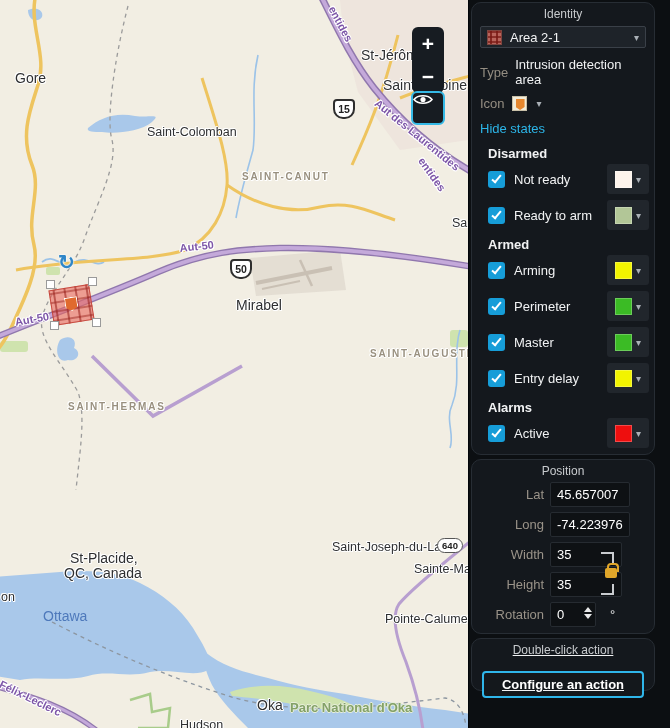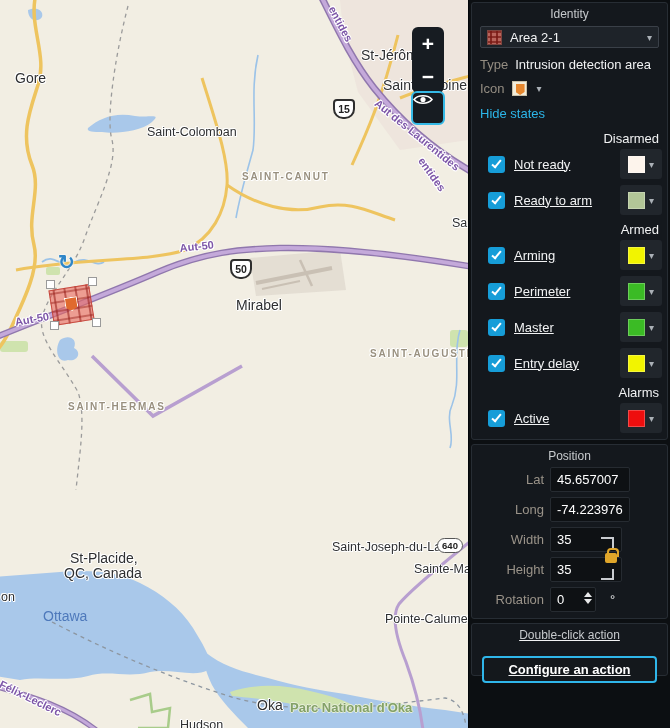--- a/index.html
+++ b/index.html
@@ -45,46 +45,46 @@
               background:#171c22; border-radius:6px; display:flex; flex-direction:column; }
   .zoom-btn { flex:1; color:#fff; font-size:21px; font-weight:bold; display:flex;
               align-items:center; justify-content:center; cursor:pointer; }
   .eye-btn { position:absolute; left:411px; top:91px; width:34px; height:34px; z-index:40;
              background:#171c22; border:2px solid #35b9e6; border-radius:6px;
              display:flex; align-items:center; justify-content:center; }
 
   
   .panel { position:absolute; left:468px; top:0; width:202px; height:728px;
            background:#0c0f12; border-left:1px solid #02050a; color:#f1f2f3; font-size:13px; }
-  .group { margin:2px 2px 0 2px; background:#14181d; border:1px solid #272d34; border-radius:3px; position:relative; }
+  .group { margin:2px 15px 0 2px; background:#14181d; border:1px solid #272d34; border-radius:10px; position:relative; }
   .group-header { text-align:center; color:#c7cacd; font-size:12px; padding:4px 0 1px 0; }
   .dropdown { height:22px; margin:4px 8px 0 8px; background:#1e2329; border:1px solid #3a4048;
               border-radius:2px; display:flex; align-items:center; padding:0 6px; cursor:pointer; }
   .area-mini-icon { width:15px; height:15px; border:1px solid #7e453f; background:#b9655c; margin-right:8px;
               background-image:linear-gradient(90deg, rgba(120,25,20,.8) 2px, transparent 2px),
                                linear-gradient(0deg, rgba(120,25,20,.7) 2px, transparent 2px);
               background-size:6px 5px; background-position:2px 2px; }
   .dd-text { flex:1; }
   .caret { color:#aab0b6; font-size:10px; }
   .caret::after { content:"▾"; }
   .kv { margin:9px 8px 0 8px; display:flex; align-items:center; }
   .kv .k { color:#948d82; margin-right:7px; }
   .mini-shield-icon { width:15px; height:15px; background:#f2ecd9; border:1px solid #c3b econ; border:1px solid #c9c0a8;
               position:relative; margin-right:10px; }
   .mini-shield-icon span { position:absolute; left:3px; top:2px; width:9px; height:11px; background:#e6872e;
               clip-path:polygon(0 0,100% 0,100% 72%,50% 100%,0 72%); }
   .link { display:block; margin:10px 8px 0 8px; color:#2cb5e8; cursor:pointer; }
-  .sec-title { font-weight:normal; margin:8px 8px 0 16px; padding-top:2px;text-align:right; }
+  .sec-title { font-weight:bold; margin:8px 8px 0 16px; padding-top:2px; }
   .sec-title.tight { margin-top:2px; }
   .state-row { display:flex; align-items:center; height:36px; padding:0 5px 0 16px; }
   .checkbox { width:17px; height:17px; background:#169dd8; border-radius:3px; display:flex;
               align-items:center; justify-content:center; cursor:pointer; }
   .tick { width:5px; height:10px; border-right:2.5px solid #fff; border-bottom:2.5px solid #fff;
           transform:rotate(40deg); margin-top:-2px; }
-  .state-label { margin-left:9px;text-decoration:underline; }
+  .state-label { margin-left:9px; }
   .swatch-btn { margin-left:auto; width:42px; height:30px; background:#21262c; border-radius:3px;
                 display:flex; align-items:center; justify-content:center; gap:4px; cursor:pointer; }
   .swatch { width:17px; height:17px; border:1px solid rgba(255,255,255,.25); }
 
   
   .pos-row { display:flex; align-items:center; height:30px; }
   .pos-row .k { width:72px; text-align:right; color:#9a9389; margin-right:6px; }
   .pos-input { background:#0e1114; border:1px solid #262b31; border-radius:2px; color:#fff;
                font-size:13px; height:25px; padding:0 6px; font-family:Liberation Sans, sans-serif; }
   .w80 { width:80px; } .w50 { width:72px; } .w46 { width:46px; padding-right:14px; }

